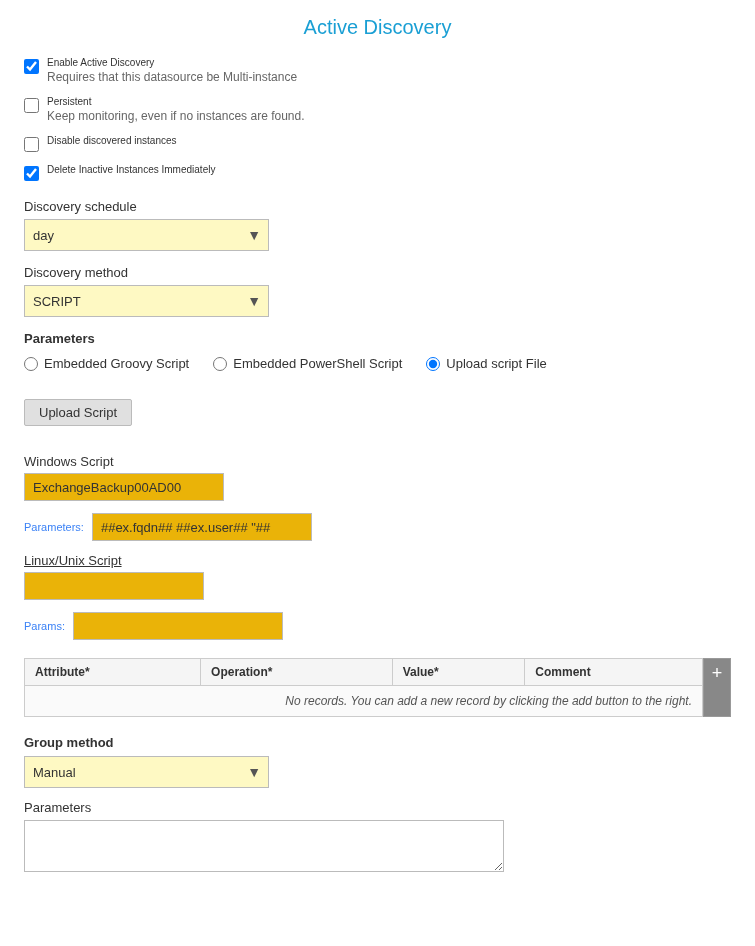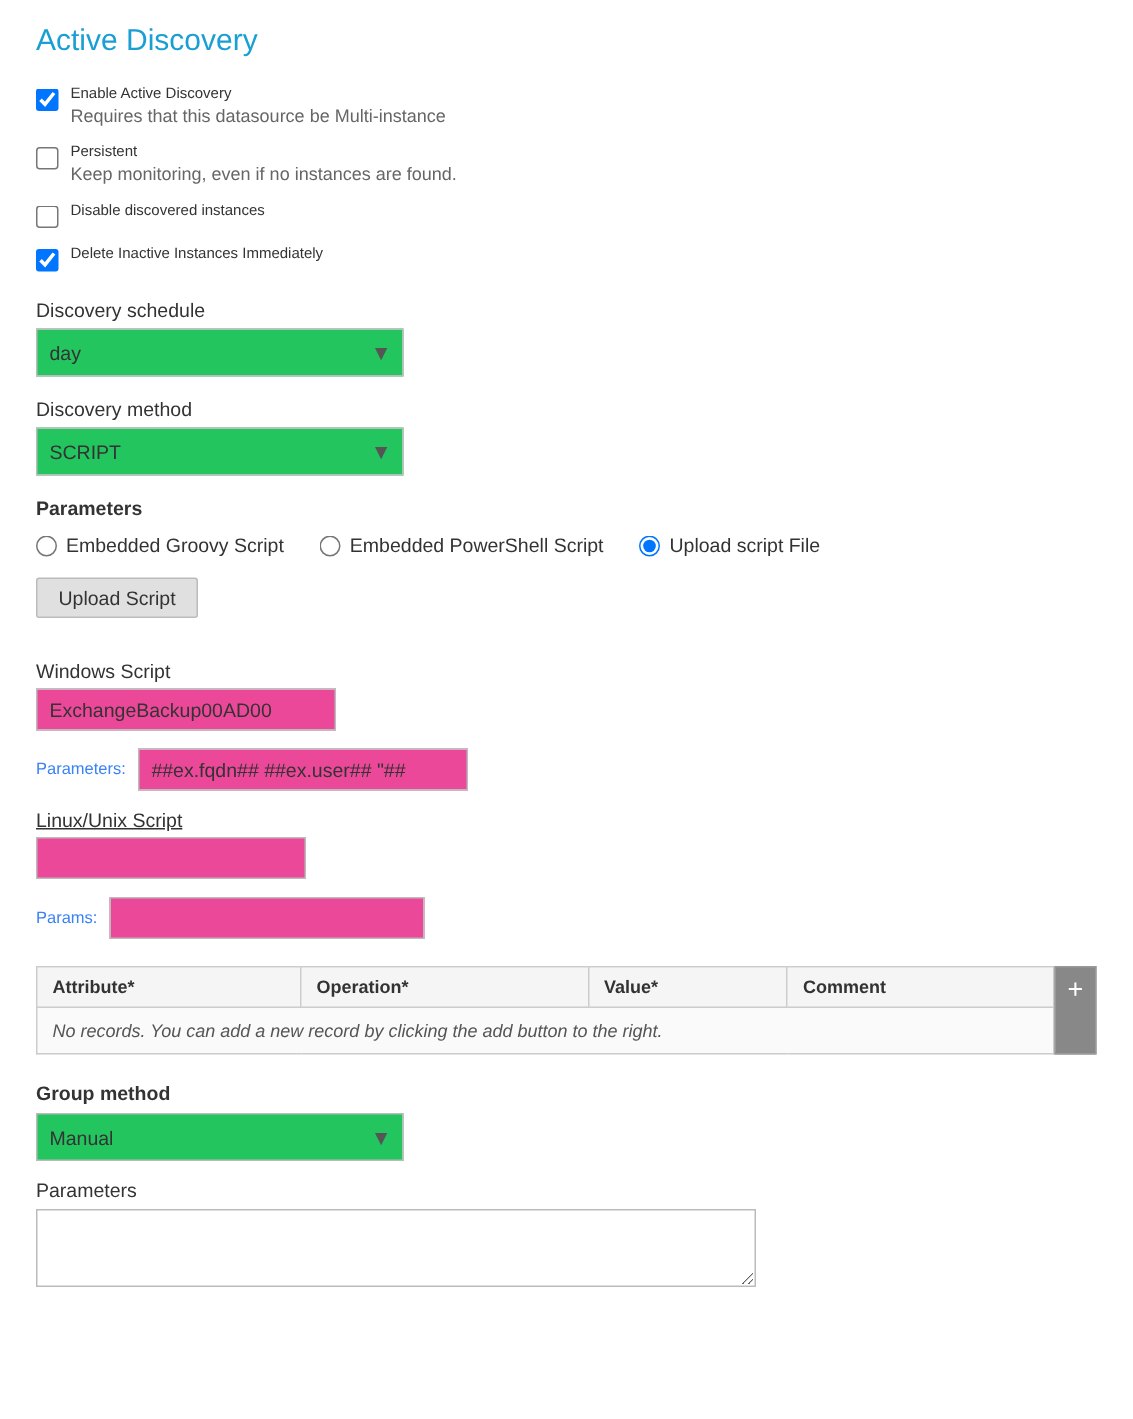--- a/index.html
+++ b/index.html
@@ -11,20 +11,21 @@
       width: 755px;
       min-height: 946px;
       padding: 16px 24px;
     }
 
     .page-title {
       color: #1a9fd4;
       font-size: 20px;
       font-weight: normal;
       margin-bottom: 18px;
+      text-align: center;
     }
 
     .checkbox-row {
       display: flex;
       align-items: flex-start;
       margin-bottom: 12px;
     }
     .checkbox-row input[type="checkbox"] {
       margin-top: 2px;
       margin-right: 8px;
@@ -52,21 +53,21 @@
     }
     .select-wrapper {
       position: relative;
       display: inline-block;
       width: 245px;
     }
     .select-wrapper select {
       width: 100%;
       height: 32px;
       border: 1px solid #bbb;
-      background: #22c55e;
+      background: #fef9c3;
       font-size: 13px;
       padding: 4px 30px 4px 8px;
       appearance: none;
       -webkit-appearance: none;
       cursor: pointer;
       color: #333;
     }
     .select-arrow {
       position: absolute;
       right: 8px;
@@ -81,21 +82,21 @@
       font-size: 13px;
       font-weight: bold;
       color: #333;
       margin-bottom: 10px;
     }
 
     .radio-group {
       display: flex;
       align-items: center;
       gap: 24px;
-      margin-bottom: 14px;
+      margin-bottom: 28px;
       flex-wrap: wrap;
     }
     .radio-item {
       display: flex;
       align-items: center;
       gap: 6px;
       font-size: 13px;
       cursor: pointer;
     }
     .radio-item input[type="radio"] {
@@ -121,21 +122,21 @@
     .script-field-label {
       font-size: 13px;
       color: #333;
       margin-bottom: 4px;
     }
     .text-input {
       border: 1px solid #bbb;
       padding: 4px 8px;
       font-size: 13px;
       color: #333;
-      background: #ec4899;
+      background: #eab308;
       height: 28px;
     }
     .windows-script-input {
       width: 200px;
     }
     .params-row {
       display: flex;
       align-items: center;
       margin-bottom: 12px;
     }
@@ -184,20 +185,21 @@
       color: #333;
       text-align: left;
     }
     .filters-table td {
       padding: 8px 10px;
       border: 1px solid #ccc;
       font-size: 12px;
       color: #555;
       font-style: italic;
       background: #fafafa;
+      text-align: right;
     }
     .filters-table-wrapper {
       flex: 1;
     }
     .add-btn-cell {
       width: 28px;
       background: #888;
       border: 1px solid #999;
       display: flex;
       align-items: flex-start;

